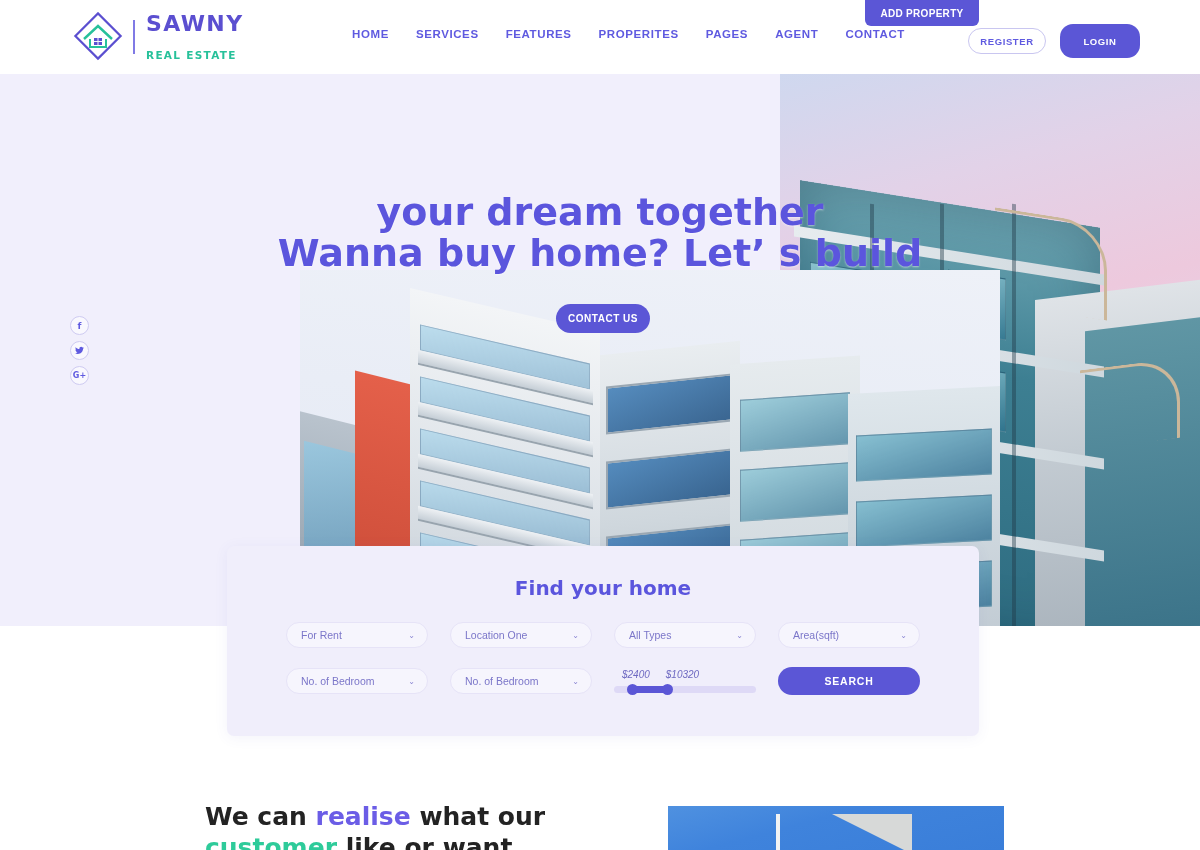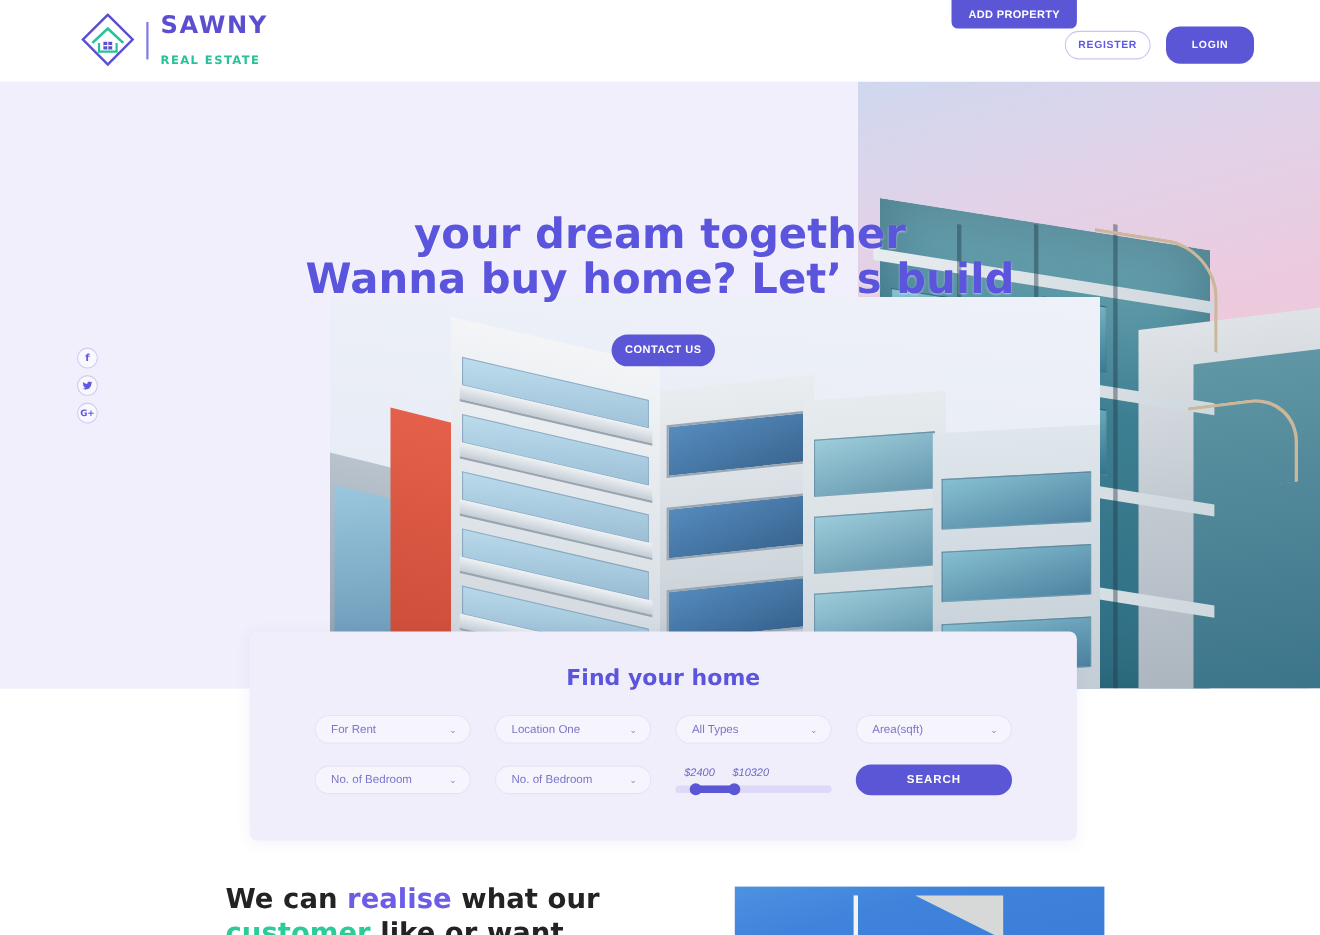--- a/index.html
+++ b/index.html
@@ -248,21 +248,20 @@
   }
 
   
   .search-card {
     position: absolute; left: 227px; top: 546px;
     width: 752px; height: 190px;
     background: #f0eefb;
     border-radius: 7px;
     z-index: 30;
     box-shadow: 0 2px 14px rgba(90,80,190,.07);
-    margin-top: 28px;
   }
   .search-title {
     text-align: center; margin-top: 30px;
     font-size: 20px; font-weight: bold; color: #5b55dd;
     font-family: "DejaVu Sans", sans-serif;
   }
   .filters-row {
     display: flex; gap: 0; padding: 0 59px; margin-top: 22px;
     justify-content: space-between;
   }
@@ -350,20 +349,29 @@
           <line x1="22" y1="29.5" x2="30" y2="29.5" stroke="#f6f6fb" stroke-width="1"></line>
         </svg>
       </div>
       <div class="logo-divider"></div>
       <div class="logo-text">
         <div class="logo-title">SAWNY</div>
         <div class="logo-sub">REAL ESTATE</div>
       </div>
     </div>
 
+    <nav class="nav">
+      <a href="#">HOME</a>
+      <a href="#">SERVICES</a>
+      <a href="#">FEATURES</a>
+      <a href="#">PROPERITES</a>
+      <a href="#">PAGES</a>
+      <a href="#">AGENT</a>
+      <a href="#">CONTACT</a>
+    </nav>
 
     <div class="auth">
       <div class="btn-register">REGISTER</div>
       <div class="btn-login">LOGIN</div>
     </div>
   </div>
 
   <div class="hero">
 
     <div class="hero-photo-right">

